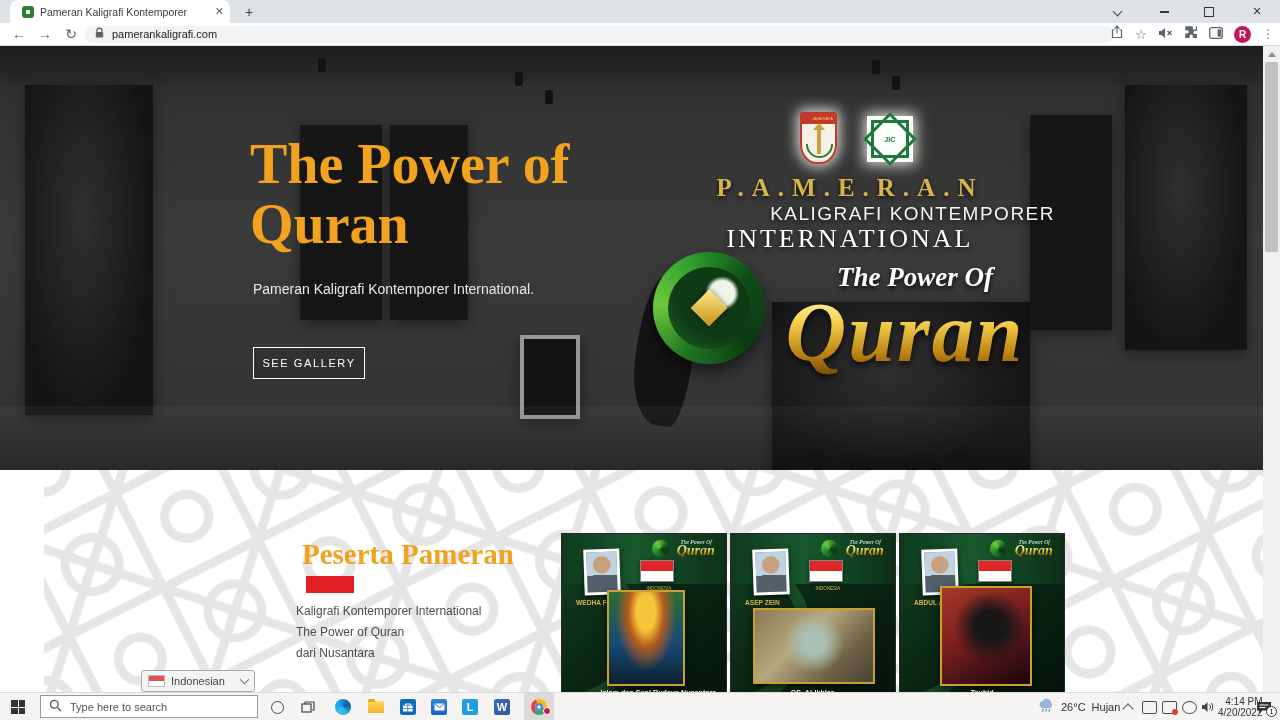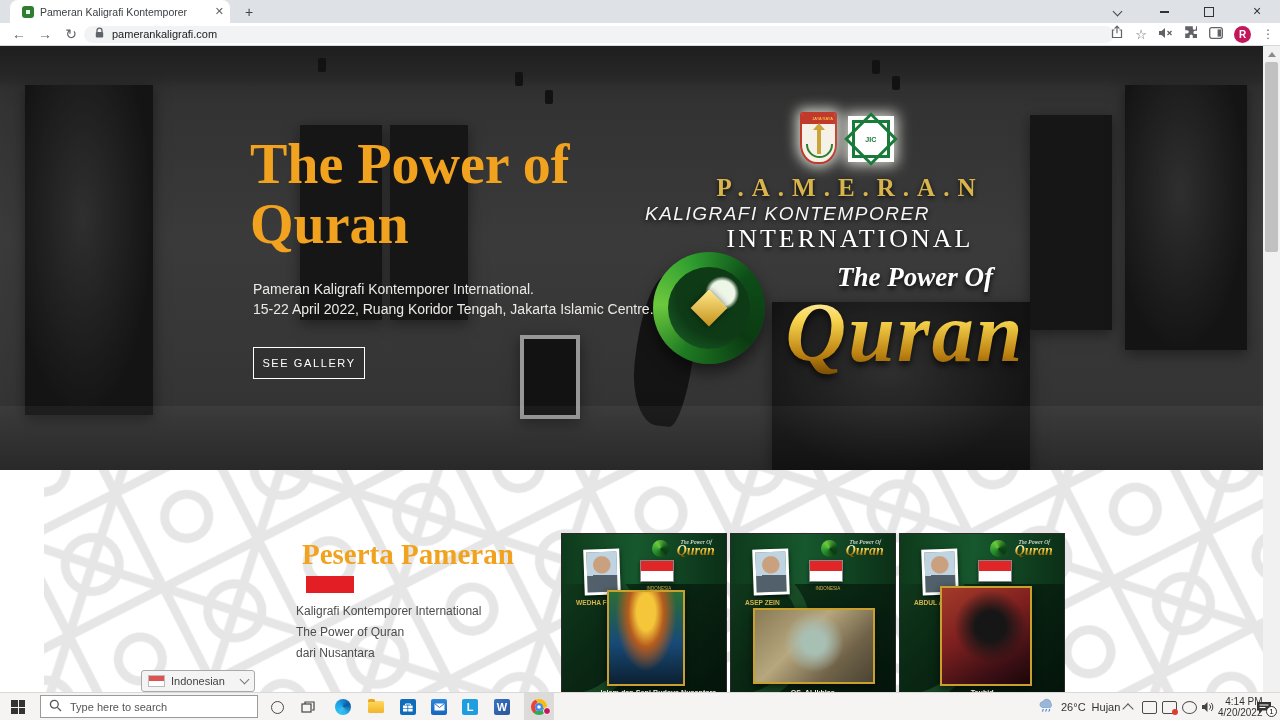--- a/index.html
+++ b/index.html
@@ -72,32 +72,32 @@
        border:2px solid #c0392b;border-radius:3px 3px 45% 45%/3px 3px 38% 38%;box-sizing:border-box;
        box-shadow:0 0 13px 3px rgba(255,255,245,.8);overflow:hidden;}
   .bj-band{position:absolute;left:0;top:0;width:100%;height:10px;background:#c0392b;color:#ffd34d;
        font-size:8px;line-height:10px;text-align:center;transform-origin:center;white-space:nowrap;}
   .bj-band span{display:inline-block;transform:scale(.5);}
   .monas{position:absolute;left:50%;top:14px;width:4px;height:26px;background:#caa33a;transform:translateX(-50%);}
   .monas::before{content:"";position:absolute;left:-4px;top:-5px;border-left:6px solid transparent;
        border-right:6px solid transparent;border-bottom:7px solid #caa33a;}
   .bj-wreath{position:absolute;left:4px;bottom:4px;width:27px;height:14px;border:2px solid #2e7d32;
        border-top:none;border-radius:0 0 14px 14px;box-sizing:border-box;}
-  .badge-jic{position:absolute;left:203px;top:70px;width:46px;height:46px;
+  .badge-jic{position:absolute;left:222px;top:70px;width:46px;height:46px;
        box-shadow:0 0 13px 3px rgba(255,255,245,.8);background:#fff;}
   .jic-sq{position:absolute;inset:4px;border:3px solid #1a7a3a;box-sizing:border-box;}
   .jic-sq.r{transform:rotate(45deg);}
   .jic-label{position:absolute;inset:0;display:flex;align-items:center;justify-content:center;
        color:#1a7a3a;font-size:10px;font-weight:bold;}
   .jic-label span{transform:scale(.72);}
   .p-line1{position:absolute;left:0;top:128px;width:100%;text-align:center;color:#d9b44c;
        font-family:"Liberation Serif",serif;font-weight:bold;font-size:25px;letter-spacing:8px;
        text-shadow:0 2px 5px rgba(0,0,0,.8);}
-  .p-line2{position:absolute;left:0;top:157px;width:100%;text-align:left;color:#f5f5f5;
-       font-size:19px;letter-spacing:1.5px;text-shadow:0 2px 5px rgba(0,0,0,.8);font-weight:500;font-style:italic;}
+  .p-line2{position:absolute;left:0;top:157px;width:100%;text-align:right;color:#f5f5f5;
+       font-size:19px;letter-spacing:1.5px;text-shadow:0 2px 5px rgba(0,0,0,.8);font-weight:500;}
   .p-line3{position:absolute;left:0;top:178px;width:100%;text-align:center;color:#fff;
        font-family:"Liberation Serif",serif;font-size:26px;letter-spacing:3px;text-shadow:0 2px 5px rgba(0,0,0,.8);}
   .swirl{position:absolute;left:8px;top:206px;width:112px;height:112px;border-radius:50%;
        background:conic-gradient(from 130deg,#0b3a12,#1e7a22 22%,#6cc93d 40%,#2f9e2f 58%,#0d4d18 78%,#0b3a12);
        box-shadow:0 8px 16px rgba(0,0,0,.55);}
   .swirl::before{content:"";position:absolute;inset:15px;border-radius:50%;
        background:radial-gradient(circle at 66% 32%,#eef6e7 0 16%,#0e3a16 22% 58%,#1c6b28 100%);}
   .diamond{position:absolute;left:50%;top:50%;width:26px;height:26px;transform:translate(-50%,-50%) rotate(45deg);
        background:linear-gradient(135deg,#ffe98a,#c6921c);box-shadow:0 0 6px rgba(0,0,0,.5);}
   .p-script{position:absolute;left:130px;top:216px;width:280px;text-align:center;color:#fff;
@@ -281,21 +281,20 @@
       <div class="frame lit" style="left:1125px;top:39px;width:122px;height:265px;"></div>
       <div class="sculpt"></div>
       <div class="floor"></div>
       <div class="hero-shade"></div>
 
       <div class="herotitle">
         <div>The Power of</div>
         <div>Quran</div>
       </div>
       <div class="herosub" style="top:235px;">Pameran Kaligrafi Kontemporer International.</div>
-      <div class="herosub" style="top:255px;">15-22 April 2022, Ruang Koridor Tengah, Jakarta Islamic Centre.</div>
       <div class="cta">SEE GALLERY</div>
 
       <div class="poster">
         <div class="badge-jakarta">
           <div class="bj-band"><span>JAYA RAYA</span></div>
           <div class="monas"></div>
           <div class="bj-wreath"></div>
         </div>
         <div class="badge-jic">
           <div class="jic-sq"></div>

